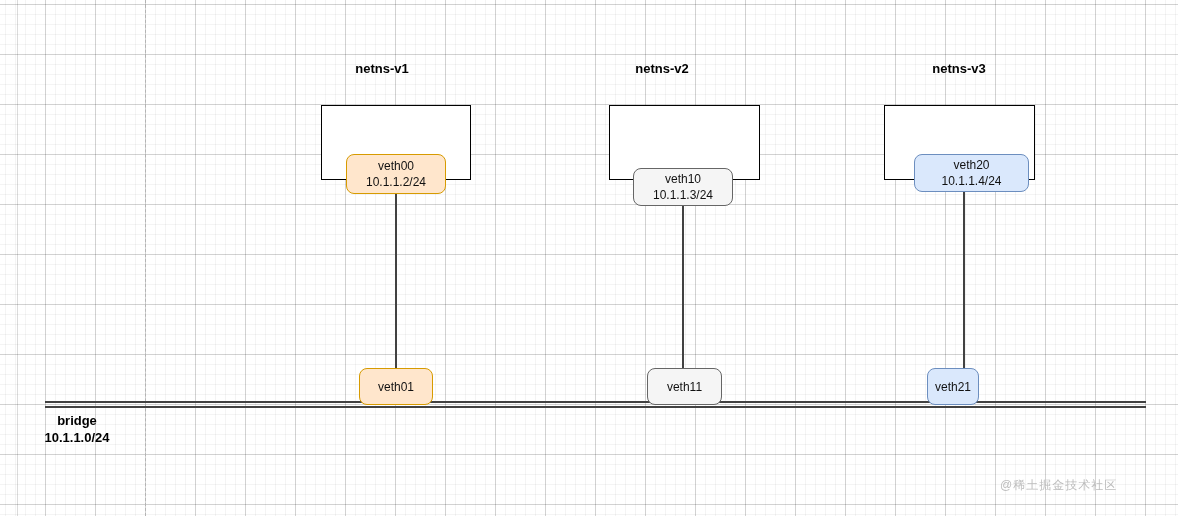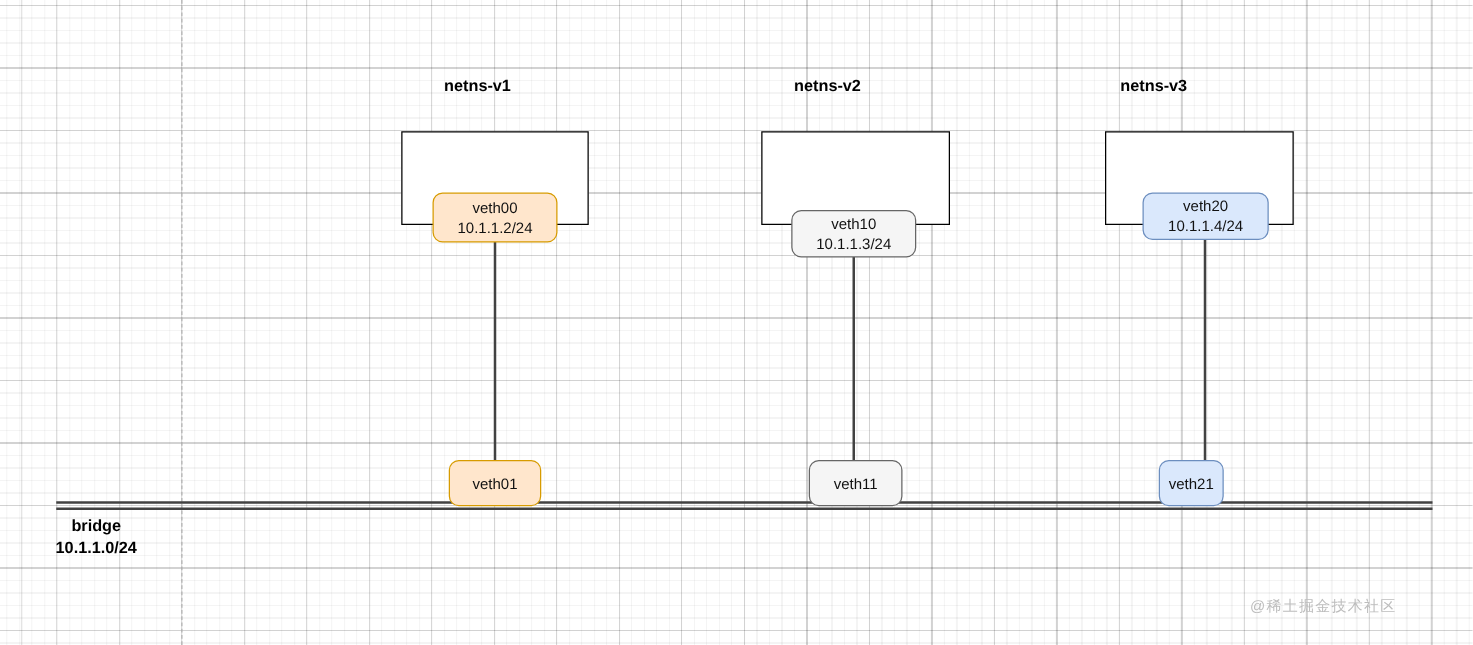--- a/index.html
+++ b/index.html
@@ -114,24 +114,24 @@
   <div class="ns-rect" style="left:609px; top:105px; width:151px; height:75px;"></div>
   <div class="connector" style="left:682px; top:192px; height:176px;"></div>
   <div class="veth-box" style="left: 633px; top: 168px; width: 100px; height: 38px; background-color: rgb(245, 245, 245); border-color: rgb(102, 102, 102);">
     <span>veth10</span>
     <span>10.1.1.3/24</span>
   </div>
   <div class="veth-box" style="left: 647px; top: 368px; width: 75px; height: 37px; background-color: rgb(245, 245, 245); border-color: rgb(102, 102, 102);">
     <span>veth11</span>
   </div>
 
-  <div class="ns-title" style="left:853px; top:61px;">netns-v3</div>
+  <div class="ns-title" style="left:889px; top:61px;">netns-v3</div>
   <div class="ns-rect" style="left:884px; top:105px; width:151px; height:75px;"></div>
   <div class="connector" style="left:963px; top:192px; height:176px;"></div>
-  <div class="veth-box" style="left: 914px; top: 154px; width: 101px; height: 38px; background-color: rgb(218, 232, 252); border-color: rgb(108, 142, 191);">
+  <div class="veth-box" style="left: 914px; top: 154px; width: 115px; height: 38px; background-color: rgb(218, 232, 252); border-color: rgb(108, 142, 191);">
     <span>veth20</span>
     <span>10.1.1.4/24</span>
   </div>
   <div class="veth-box" style="left: 927px; top: 368px; width: 52px; height: 37px; background-color: rgb(218, 232, 252); border-color: rgb(108, 142, 191);">
     <span>veth21</span>
   </div>
 
   <div class="bridge-line" style="top:401px;"></div>
   <div class="bridge-line" style="top:406px;"></div>
   <div class="bridge-label">

